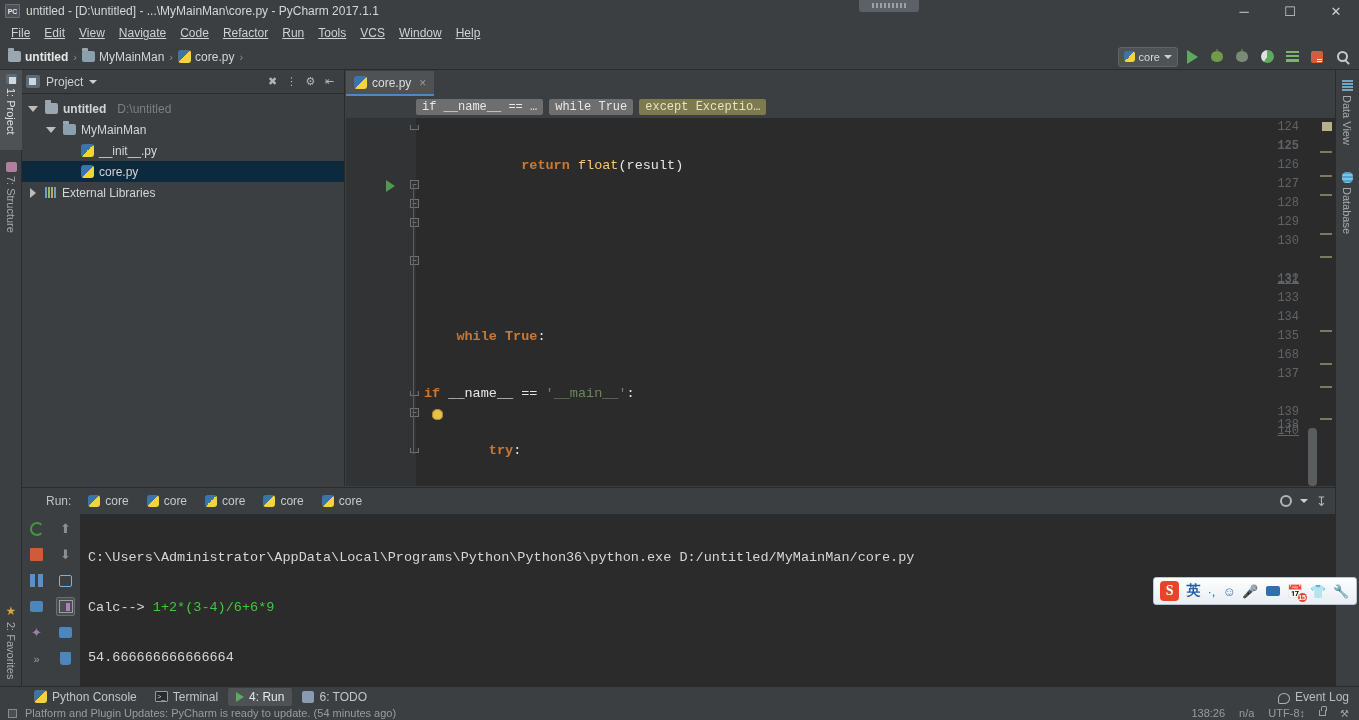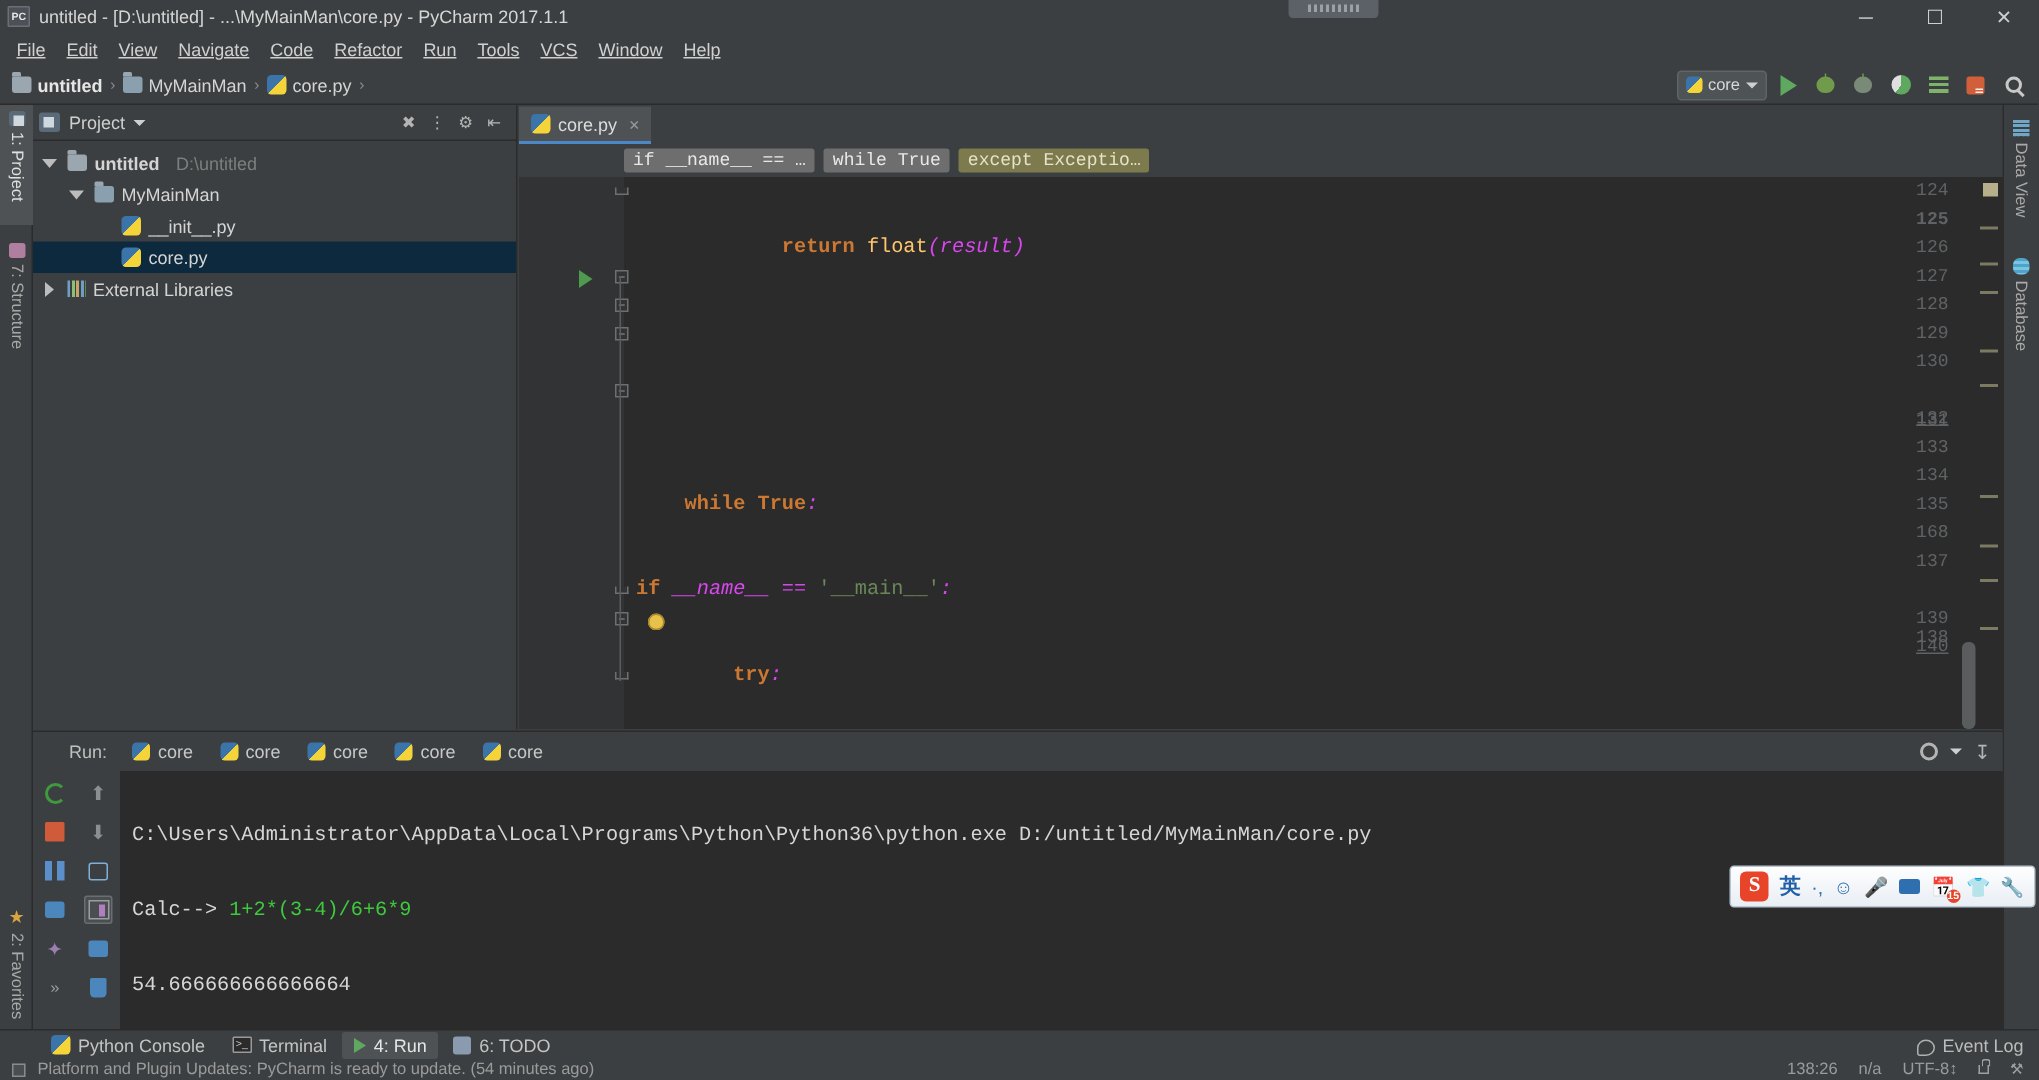--- a/index.html
+++ b/index.html
@@ -185,21 +185,21 @@
   .bulb { position:absolute; left:86px; width:11px;height:11px;border-radius:50% 50% 45% 45%;
     background:#e8c14a; box-shadow:0 0 0 1px #a8862c inset; }
   .code-lines {
     position: absolute; left: 78px; top: 0; right: 0; font-family: "Liberation Mono", monospace;
     font-size: 13.5px; line-height: 19px; white-space: pre;
   }
   .cl { height: 19px; color: #a9b7c6; }
   .kw { color: #cc7832; font-weight: bold; }
   .fn { color: #ffc66d; }
   .strmain { color: #6a8759; }
-  .pln { color: #d946ef; font-style: italic; }
+  .pln { color: #e5e5e5; }
   .scrollbar-v {
     position: absolute; right: 18px; top: 0; width: 9px; height: 100%;
   }
   .sb-thumb { position: absolute; right: 0; width: 9px; background: #5a5d5e; border-radius: 4px; }
   .stripe-col { position: absolute; right: 3px; top: 0; width: 14px; height: 100%; }
   .stripe { position: absolute; right: 0; width: 12px; height: 2px; background: #7b7b62; }
   .stripe.box { height: 9px; width: 10px; background: #b8b08a; }
 
   
   .run-panel { position: absolute; left: 22px; top: 487px; width: 1313px; height: 199px; background: #3c3f41; border-top: 1px solid #2b2b2b; }

